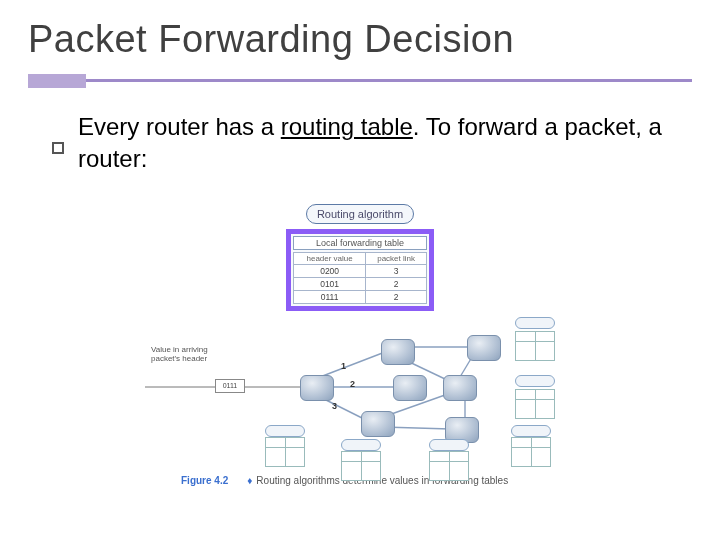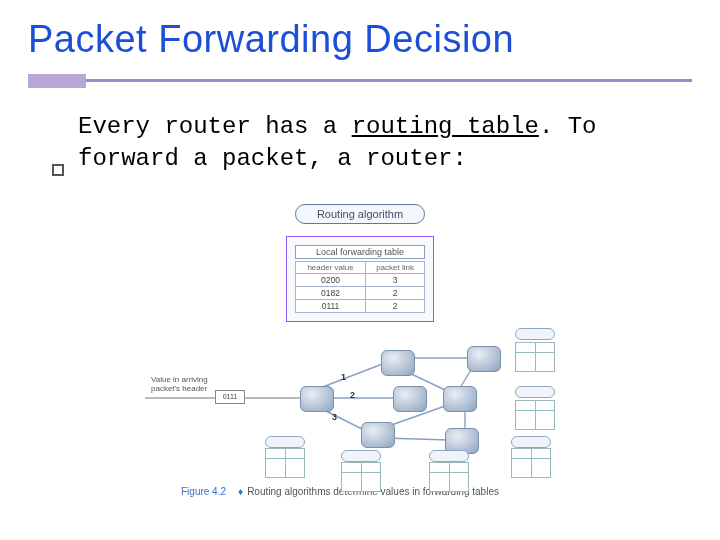--- a/index.html
+++ b/index.html
@@ -12,44 +12,43 @@
     position: relative;
   }
   .slide {
     width: 100%;
     height: 100%;
     padding: 18px 28px 0 28px;
   }
   .title {
     font-size: 38px;
     font-weight: 400;
-    color: #1d4ed8;
+    color: #404040;
     letter-spacing: 0.5px;
     margin-bottom: 10px;
   }
   .divider-block {
     width: 58px;
     height: 14px;
     background: #b7a7d6;
     display: inline-block;
     vertical-align: middle;
   }
   .divider-line {
     display: inline-block;
     vertical-align: middle;
     height: 3px;
     background: #9d89c9;
     width: calc(100% - 58px);
   }
   .bullet-row {
     display: flex;
-    align-items: flex-end;
+    align-items: center;
     margin-top: 22px;
     padding-left: 24px;
-    font-family: Liberation Mono, monospace;
   }
   .bullet-box {
     width: 12px;
     height: 12px;
     border: 2px solid #555;
     margin-top: 9px;
     margin-right: 14px;
     flex-shrink: 0;
   }
   .bullet-text {
@@ -62,35 +61,35 @@
     margin-top: 28px;
     display: flex;
     justify-content: center;
   }
   .figure {
     width: 430px;
     position: relative;
   }
   .routing-alg {
     margin: 0 auto;
-    width: 130px;
+    width: 108px;
     border: 1px solid #5c7aa6;
     border-radius: 14px;
     background: #f4f7fb;
     text-align: center;
     font-size: 11px;
     color: #4a4a6a;
     padding: 3px 0;
   }
   .forward-table-wrap {
-    margin: 12px auto 0 auto;
+    margin: 5px auto 0 auto;
     width: 148px;
-    border: 1px solid #8b5cf6;
+    border: 5px solid #8b5cf6;
     background: #f7f9fc;
-    padding: 8px;
+    padding: 2px;
   }
   .lft-label {
     border: 1px solid #8aa0bf;
     font-size: 9px;
     text-align: center;
     color: #555;
     background: #fff;
     margin-bottom: 2px;
     padding: 1px 0;
   }
@@ -183,21 +182,21 @@
     font-weight: bold;
     color: #333;
   }
   .caption {
     margin-top: 8px;
     font-size: 10px;
     color: #555;
     text-align: left;
     padding-left: 36px;
   }
-  .caption .fignum { color: #3a6fcf; font-weight: normal; margin-right: 8px; }
+  .caption .fignum { color: #3a6fcf; font-weight: bold; margin-right: 15px; }
   .caption .diamond { color: #3a6fcf; margin: 0 4px; }
 </style>
 </head>
 <body>
 
 <div class="slide">
 
   <div class="title">Packet Forwarding Decision</div>
 
   <div>
@@ -222,21 +221,21 @@
           <tbody>
               <tr>
             <th>header value</th>
             <th>packet link</th>
           </tr>
           <tr>
                 <td>0200</td>
                 <td>3</td>
               </tr>
           <tr>
-                <td>0182</td>
+                <td>0101</td>
                 <td>2</td>
               </tr>
           <tr>
                 <td>0111</td>
                 <td>2</td>
               </tr>
         </tbody>
           </table>
       </div>
 
@@ -248,21 +247,21 @@
           <line x1="175" y1="80" x2="225" y2="105" stroke="#8aa0bf" stroke-width="1.4"></line>
           <line x1="258" y1="42" x2="300" y2="62" stroke="#8aa0bf" stroke-width="1.4"></line>
           <line x1="238" y1="100" x2="300" y2="78" stroke="#8aa0bf" stroke-width="1.4"></line>
           <line x1="258" y1="30" x2="330" y2="30" stroke="#8aa0bf" stroke-width="1.4"></line>
           <line x1="330" y1="35" x2="315" y2="60" stroke="#8aa0bf" stroke-width="1.4"></line>
           <line x1="238" y1="110" x2="305" y2="112" stroke="#8aa0bf" stroke-width="1.4"></line>
           <line x1="320" y1="105" x2="320" y2="80" stroke="#8aa0bf" stroke-width="1.4"></line>
           <polygon points="158,66 158,74 166,70" fill="#555"></polygon>
         </svg>
 
-        <div class="arrow-label" style="left:6px; top:48px; white-space:pre;">Value in arriving
+        <div class="arrow-label" style="left:6px; top:29px; white-space:pre;">Value in arriving
 packet's header</div>
         <div class="packet-box" style="left:70px; top:62px;">0111</div>
 
         <div class="port-label" style="left:196px; top:44px;">1</div>
         <div class="port-label" style="left:205px; top:62px;">2</div>
         <div class="port-label" style="left:187px; top:84px;">3</div>
 
         <div class="node" style="left:155px; top:58px;"></div>
         <div class="node" style="left:236px; top:22px;"></div>
         <div class="node" style="left:248px; top:58px;"></div>

